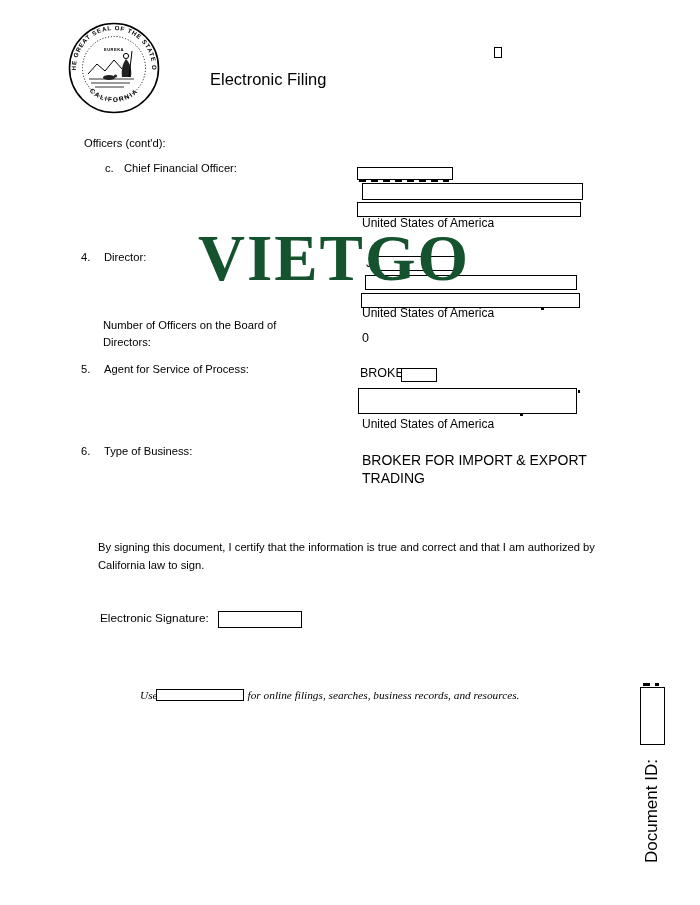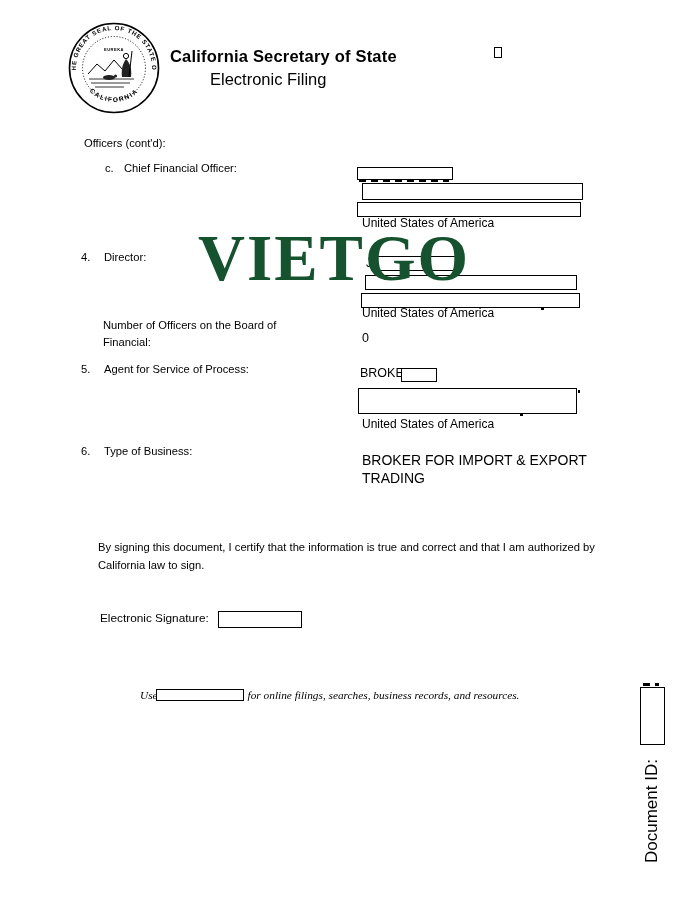--- a/index.html
+++ b/index.html
@@ -65,21 +65,20 @@
       <path d="M23 61 H 62" stroke-width="0.8"></path>
       <path d="M27 65 H 56" stroke-width="0.8"></path>
       <circle cx="58" cy="34" r="2.6" stroke-width="1"></circle>
       <path d="M58 37 C 55 41, 53 47, 54 55 L 63 55 C 64 47, 62 41, 58 37 Z" fill="#222" stroke="none"></path>
       <path d="M64 29 L 61 55" stroke-width="1"></path>
       <ellipse cx="41" cy="55.5" rx="6" ry="2.6" fill="#222" stroke="none"></ellipse>
       <circle cx="47.5" cy="54" r="1.6" fill="#222" stroke="none"></circle>
     </svg>
   </div>
 
-  <div class="abs header-title" style="left:170px;top:46px;">California Secretary of State</div>
   <div class="abs header-sub" style="left:170px;top:69px;">Electronic Filing</div>
   <div class="tofu"></div>
 
   <div class="abs lbl" style="left:84px;top:136px;">Officers (cont'd):</div>
 
   <div class="abs lbl" style="left:105px;top:161px;">c.</div>
   <div class="abs lbl" style="left:124px;top:161px;">Chief Financial Officer:</div>
 
   <div class="redact" style="left:357px;top:167px;width:96px;height:13px;"></div>
   <div class="remnant" style="left:359px;top:179px;width:90px;"></div>
@@ -94,21 +93,21 @@
   <div class="abs lbl" style="left:104px;top:250px;">Director:</div>
 
   <div class="abs val" style="left:366px;top:256px;z-index:1;">J</div>
   <div class="redact" style="left:372px;top:256px;width:86px;height:15px;"></div>
   <div class="redact" style="left:365px;top:275px;width:212px;height:15px;"></div>
   <div class="redact" style="left:361px;top:293px;width:219px;height:15px;"></div>
   <div class="speck" style="left:541px;top:308px;width:3px;height:2px;"></div>
   <div class="abs val" style="left:362px;top:306px;">United States of America</div>
 
   <div class="abs lbl" style="left:103px;top:318px;">Number of Officers on the Board of</div>
-  <div class="abs lbl" style="left:103px;top:335px;">Financial:</div>
+  <div class="abs lbl" style="left:103px;top:335px;">Directors:</div>
   <div class="abs val" style="left:362px;top:331px;font-size:12.5px;">0</div>
 
   <div class="abs lbl" style="left:81px;top:362px;">5.</div>
   <div class="abs lbl" style="left:104px;top:362px;">Agent for Service of Process:</div>
 
   <div class="abs val" style="left:360px;top:366px;font-size:12.5px;">BROKER</div>
   <div class="redact" style="left:401px;top:368px;width:36px;height:14px;"></div>
   <div class="redact" style="left:358px;top:388px;width:219px;height:26px;"></div>
   <div class="speck" style="left:578px;top:390px;width:2px;height:3px;"></div>
   <div class="speck" style="left:520px;top:414px;width:3px;height:2px;"></div>

